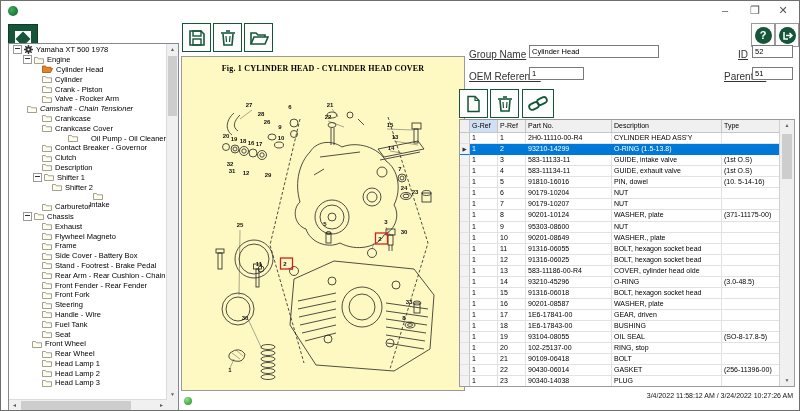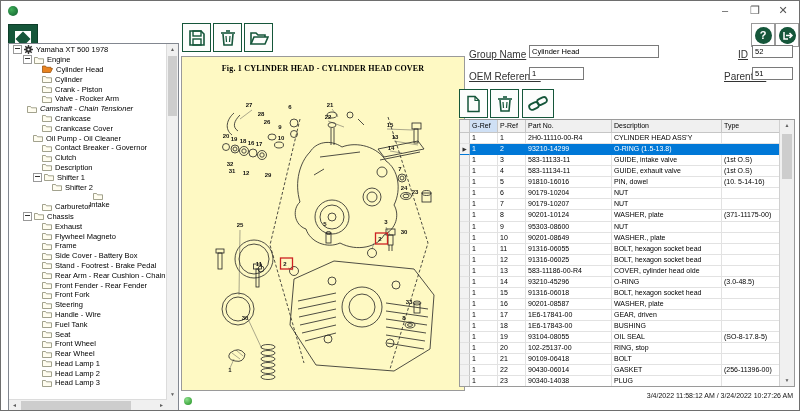--- a/index.html
+++ b/index.html
@@ -215,21 +215,21 @@
       </div>
       <div class="titem" style="padding-left: 23px;">
         <span class="expspace"></span>
         <span class="ticon">
           <svg width="10" height="8" viewBox="0 0 10 8">
             <path d="M0.5,7.5 L0.5,1.5 L3.5,1.5 L4.5,2.8 L9.5,2.8 L9.5,7.5 Z" fill="#fffdf0" stroke="#8a8a72" stroke-width="0.8"></path>
           </svg>
         </span>
         <span>Crankcase Cover</span>
       </div>
-      <div class="titem" style="padding-left: 14px;">
+      <div class="titem" style="padding-left: 39px; justify-content: space-between;">
         <span class="expspace"></span>
         <span class="ticon">
           <svg width="10" height="8" viewBox="0 0 10 8">
             <path d="M0.5,7.5 L0.5,1.5 L3.5,1.5 L4.5,2.8 L9.5,2.8 L9.5,7.5 Z" fill="#fffdf0" stroke="#8a8a72" stroke-width="0.8"></path>
           </svg>
         </span>
         <span>Oil Pump - Oil Cleaner</span>
       </div>
       <div class="titem" style="padding-left: 23px;">
         <span class="expspace"></span>
@@ -404,21 +404,21 @@
       </div>
       <div class="titem" style="padding-left: 23px;">
         <span class="expspace"></span>
         <span class="ticon">
           <svg width="10" height="8" viewBox="0 0 10 8">
             <path d="M0.5,7.5 L0.5,1.5 L3.5,1.5 L4.5,2.8 L9.5,2.8 L9.5,7.5 Z" fill="#fffdf0" stroke="#8a8a72" stroke-width="0.8"></path>
           </svg>
         </span>
         <span>Seat</span>
       </div>
-      <div class="titem" style="padding-left: 23px;">
+      <div class="titem" style="padding-left: 13px;">
         <span class="expspace"></span>
         <span class="ticon">
           <svg width="10" height="8" viewBox="0 0 10 8">
             <path d="M0.5,7.5 L0.5,1.5 L3.5,1.5 L4.5,2.8 L9.5,2.8 L9.5,7.5 Z" fill="#fffdf0" stroke="#8a8a72" stroke-width="0.8"></path>
           </svg>
         </span>
         <span>Front Wheel</span>
       </div>
       <div class="titem" style="padding-left: 23px;">
         <span class="expspace"></span>

